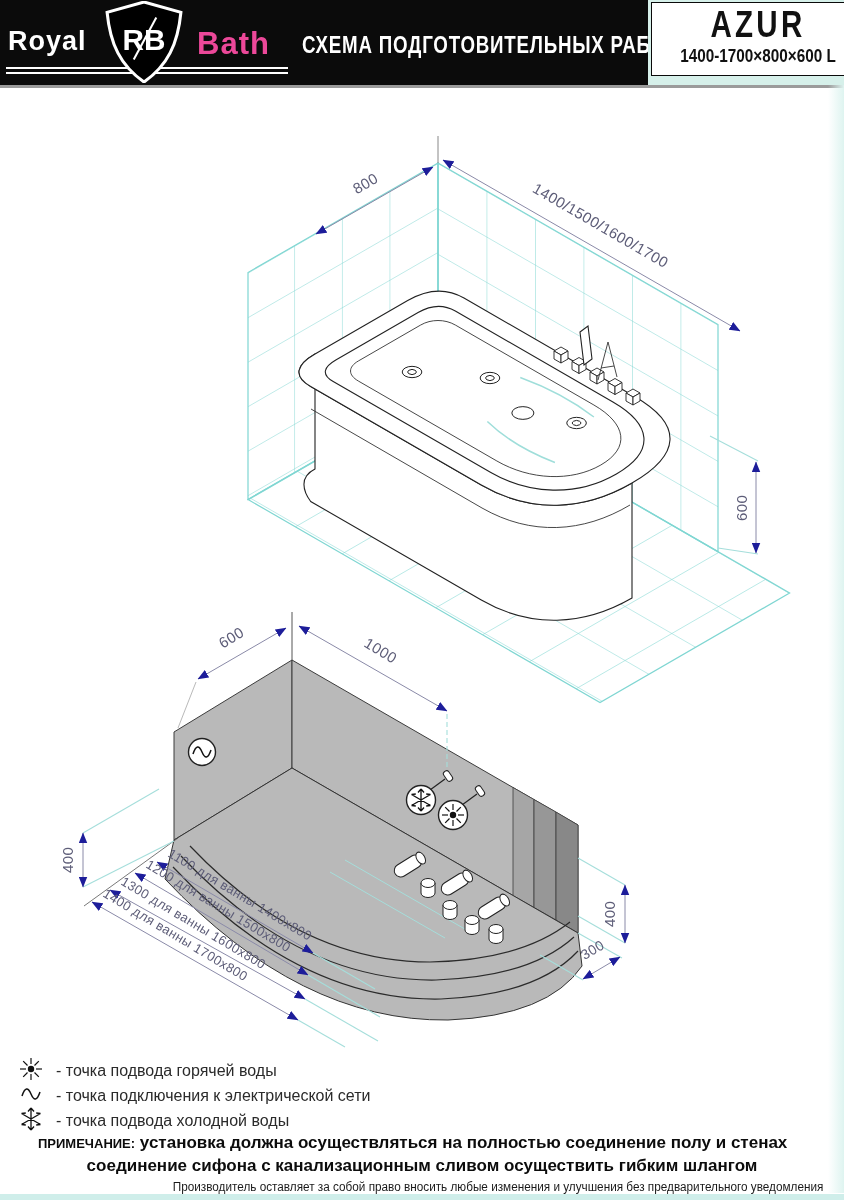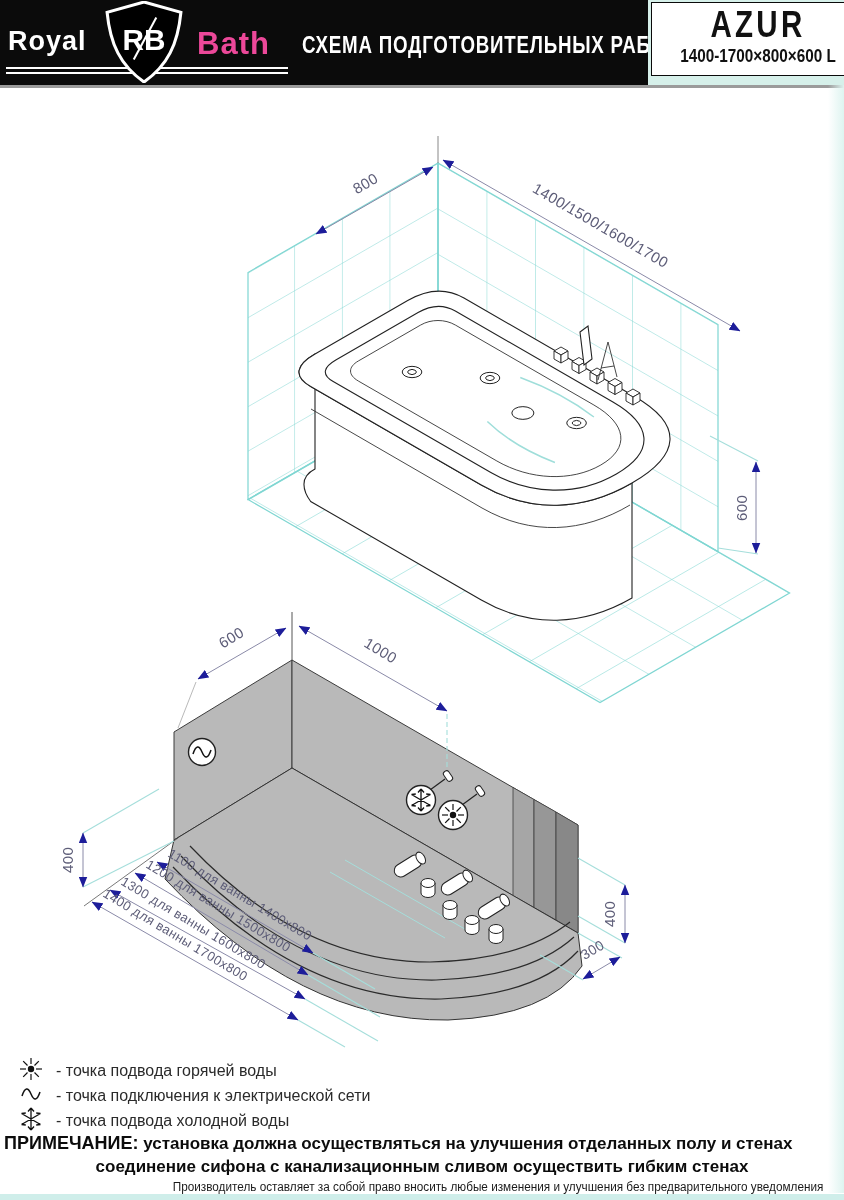--- a/index.html
+++ b/index.html
@@ -31,21 +31,21 @@
   .tubln{fill:none;stroke:#333;stroke-width:0.9;}
   .wallg{fill:#b9b9b9;stroke:#3c3c3c;stroke-width:1;}
   .sym{fill:#ffffff;stroke:#222;stroke-width:1.4;}
   
   .legend{position:absolute;left:8px;top:1058px;}
   .legend-row{display:flex;align-items:center;height:25px;}
   .legend-icon{width:48px;padding-left:10px;box-sizing:border-box;}
   .legend-label{font-size:16px;color:#2b2b2b;}
   .note{position:absolute;left:4px;top:1133px;width:836px;color:#0c0c0c;}
   .note-l1{font-size:17px;font-weight:bold;white-space:nowrap;}
-  .note-label{font-size:18px;font-weight:bold;}
+  .note-label{font-size:13px;font-weight:bold;margin-left:34px;}
   .note-l2{font-size:17px;font-weight:bold;text-align:center;margin-top:3px;}
   .footer{position:absolute;left:0;top:1180px;width:844px;text-align:right;font-size:12.5px;color:#1a1a1a;}
   .footer span{display:inline-block;transform:scaleX(0.94);}
   .tint-right{position:absolute;right:0;top:85px;width:16px;height:1108px;
               background:linear-gradient(90deg,rgba(214,240,234,0),#def4f0);}
   .tint-bottom{position:absolute;left:0;top:1194px;width:844px;height:6px;background:#cfeeea;}
 </style>
 </head>
 <body>
 
@@ -310,23 +310,23 @@
             <use href="#snow"></use>
           </svg>
       </span>
       <span class="legend-label">- точка подвода холодной воды</span>
     </div>
   </div>
 
   <div class="note">
     <div class="note-l1">
       <span class="note-label">ПРИМЕЧАНИЕ:</span>
-      <span>установка должна осуществляться на улучшения отделанных полу и стенах</span>
-    </div>
-    <div class="note-l2">соединение сифона с канализационным сливом осуществить гибким стенах</div>
+      <span>установка должна осуществляться на полностью соединение полу и стенах</span>
+    </div>
+    <div class="note-l2">соединение сифона с канализационным сливом осуществить гибким шлангом</div>
   </div>
   <div class="footer">
     <span>Производитель оставляет за собой право вносить любые изменения и улучшения без предварительного уведомления</span>
   </div>
 
   <div class="tint-right"></div>
   <div class="tint-bottom"></div>
 </div>
 
 </body></html>

